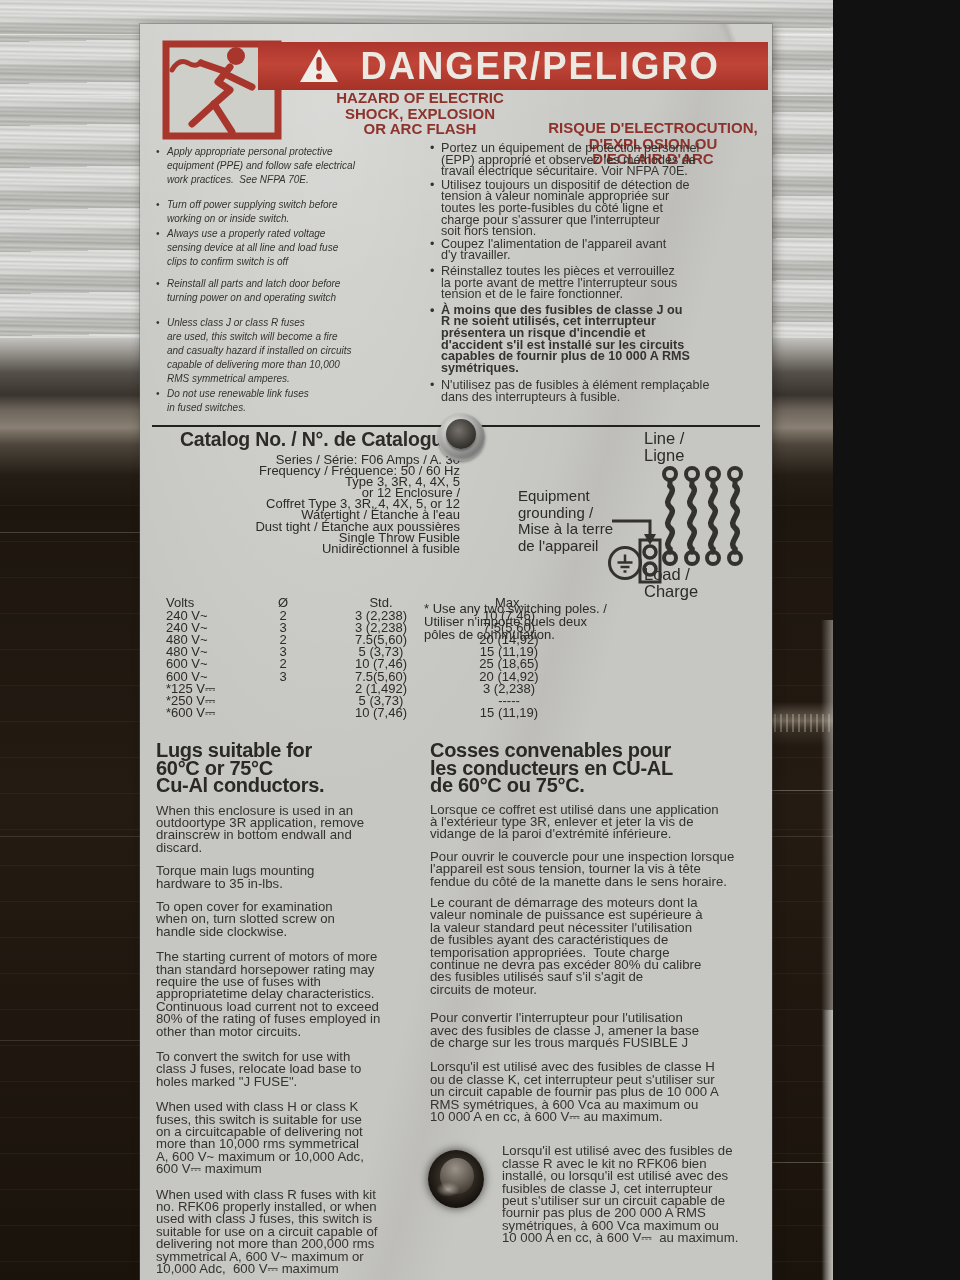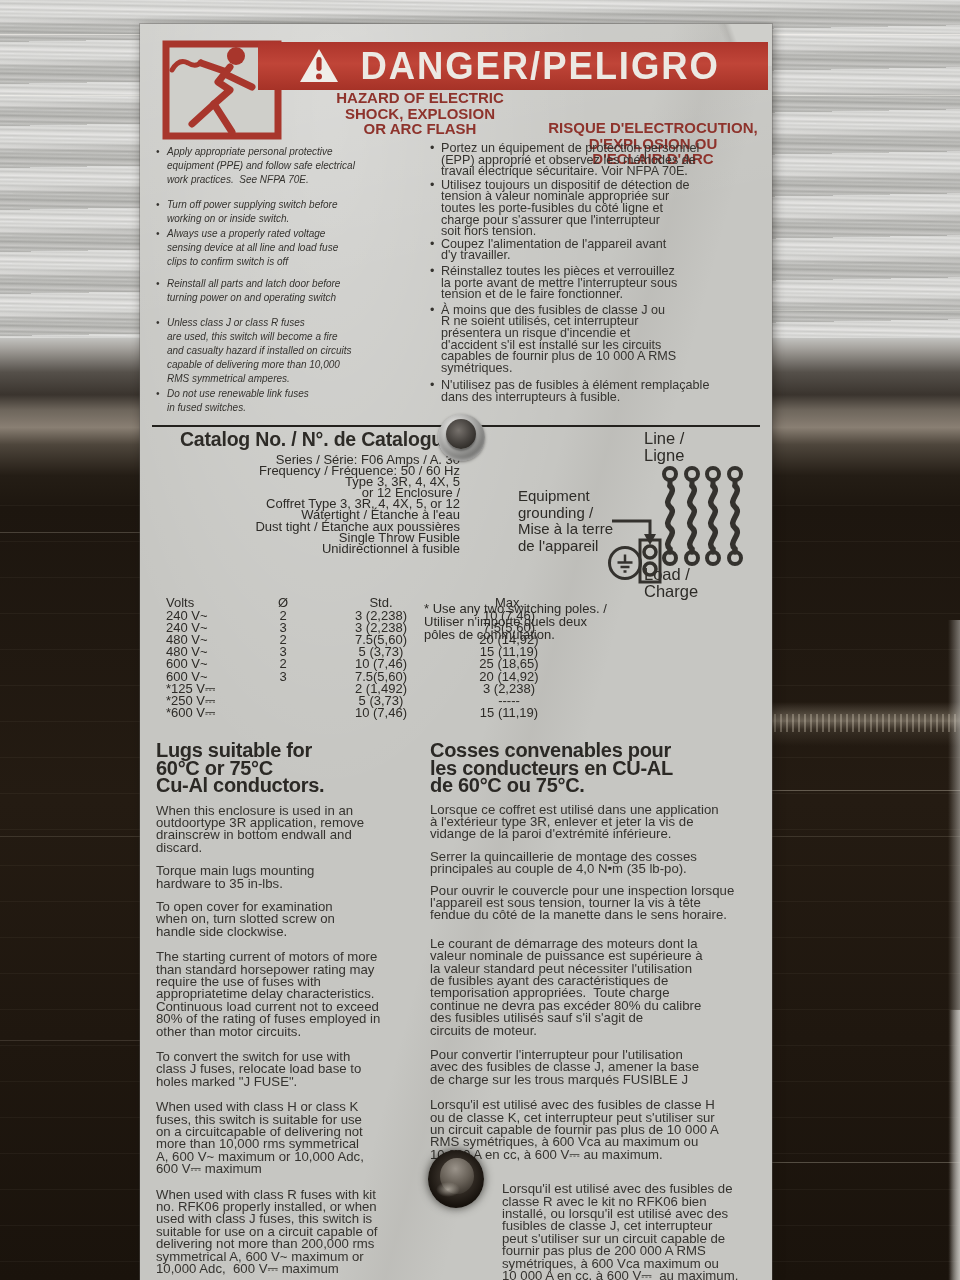--- a/index.html
+++ b/index.html
@@ -1,16 +1,16 @@
 <!DOCTYPE html>
 <html><head>
 <meta charset="utf-8">
 <style>
   html,body{margin:0;padding:0;background:#111;}
-  .page{position:relative;width:960px;height:1280px;overflow:hidden;
+  .page{position:relative;width:833px;height:1280px;overflow:hidden;
         font-family:"Liberation Sans","DejaVu Sans",sans-serif;
         -webkit-font-smoothing:antialiased;}
   .page *{box-sizing:border-box;}
 
   
   .metal-top{position:absolute;left:0;top:0;width:960px;height:352px;
     background:
       repeating-linear-gradient(181deg,#dadad8 0px,#c2c2bf 2px,#d3d3d0 4px,#b6b6b3 6px,
         #cfcfcc 8px,#dedddb 10px,#bcbcb9 12px,#d6d6d3 14px),#c8c8c5;}
   .metal-top::after{content:"";position:absolute;inset:0;
@@ -77,21 +77,21 @@
   .bullets li{position:relative;padding-left:11px;}
   .bullets li::before{content:"\2022";position:absolute;left:0;top:0;}
   .bullets.en li:nth-child(2){margin-top:11px;}
   .bullets.en li:nth-child(3){margin-top:1px;}
   .bullets.en li:nth-child(4){margin-top:8px;}
   .bullets.en li:nth-child(5){margin-top:11px;}
   .bullets.en li:nth-child(6){margin-top:1px;}
   .bullets.fr li:nth-child(2){margin-top:2px;}
   .bullets.fr li:nth-child(3){margin-top:1px;}
   .bullets.fr li:nth-child(4){margin-top:4px;}
-  .bullets.fr li:nth-child(5){margin-top:4px;}
+  .bullets.fr li:nth-child(5){margin-top:4px;font-weight:bold;}
   .bullets.fr li:nth-child(6){margin-top:6px;}
 
   .rule{position:absolute;left:12px;top:401px;width:608px;height:2px;background:#23211d;}
 
   
   .catalog{position:absolute;left:20px;top:404px;width:300px;color:#2d2b27;text-align:right;}
   .catalog-heading{font-size:19.5px;font-weight:bold;letter-spacing:-.2px;}
   .catalog-number{font-size:37px;font-weight:bold;letter-spacing:.5px;line-height:36px;margin-top:1px;}
   .catalog-lines{margin-top:3px;font-size:13px;line-height:11.1px;}
 
@@ -417,22 +417,20 @@
 symmetrical A, 600 V~ maximum or
 10,000 Adc,  600 V⎓ maximum</div>
     </div>
     <div class="lugs fr">
       <div class="lugs-heading p">Cosses convenables pour
 les conducteurs en CU-AL
 de 60°C ou 75°C.</div>
       <div class="para first p">Lorsque ce coffret est utilisé dans une application
 à l'extérieur type 3R, enlever et jeter la vis de
 vidange de la paroi d'extrémité inférieure.</div>
-      <div class="para p">Serrer la quincaillerie de montage des cosses
-principales au couple de 4,0 N•m (35 lb-po).</div>
       <div class="para p">Pour ouvrir le couvercle pour une inspection lorsque
 l'appareil est sous tension, tourner la vis à tête
 fendue du côté de la manette dans le sens horaire.</div>
       <div class="para p">Le courant de démarrage des moteurs dont la
 valeur nominale de puissance est supérieure à
 la valeur standard peut nécessiter l'utilisation
 de fusibles ayant des caractéristiques de
 temporisation appropriées.  Toute charge
 continue ne devra pas excéder 80% du calibre
 des fusibles utilisés sauf s'il s'agit de

